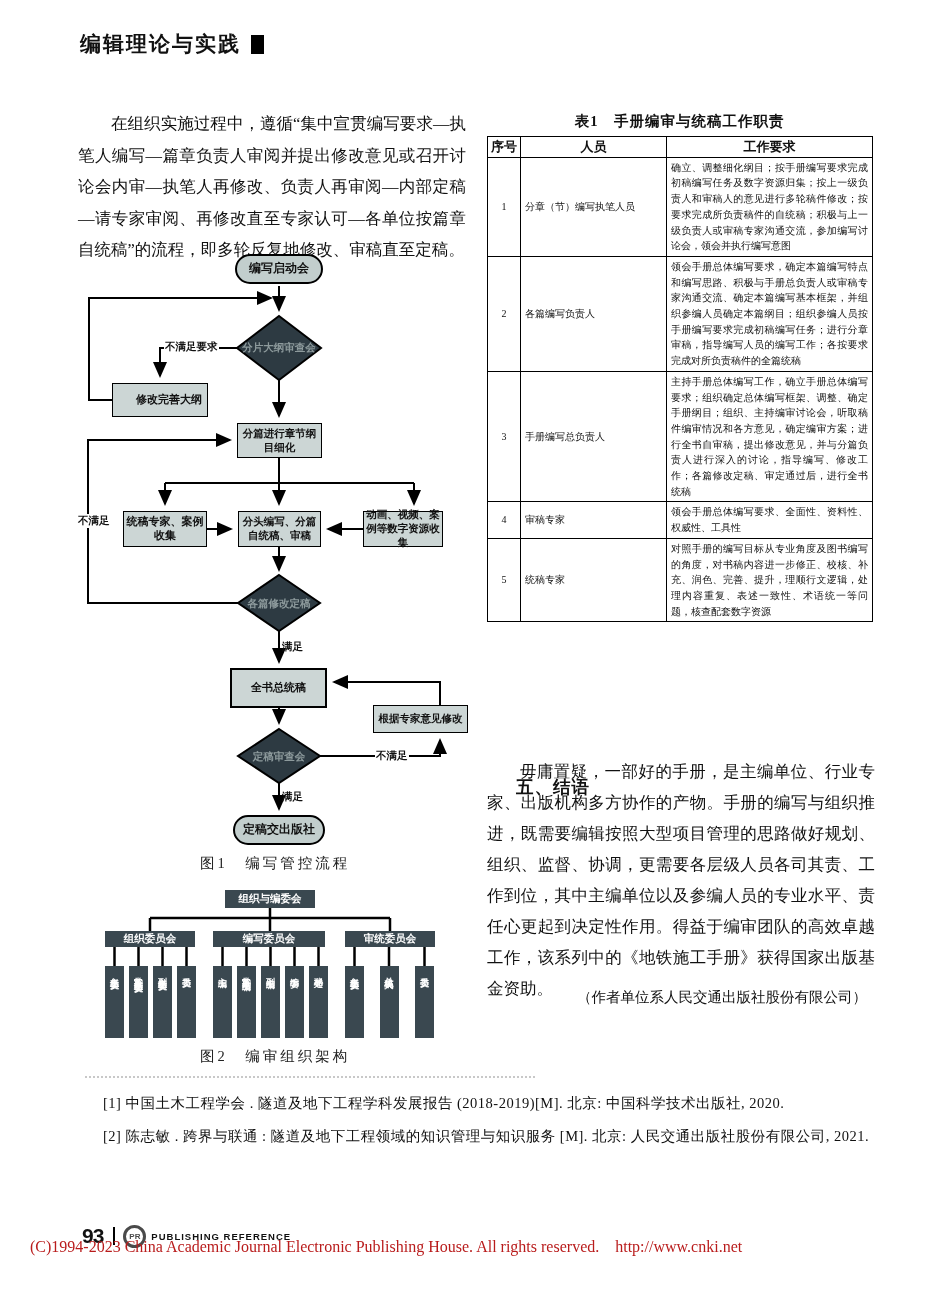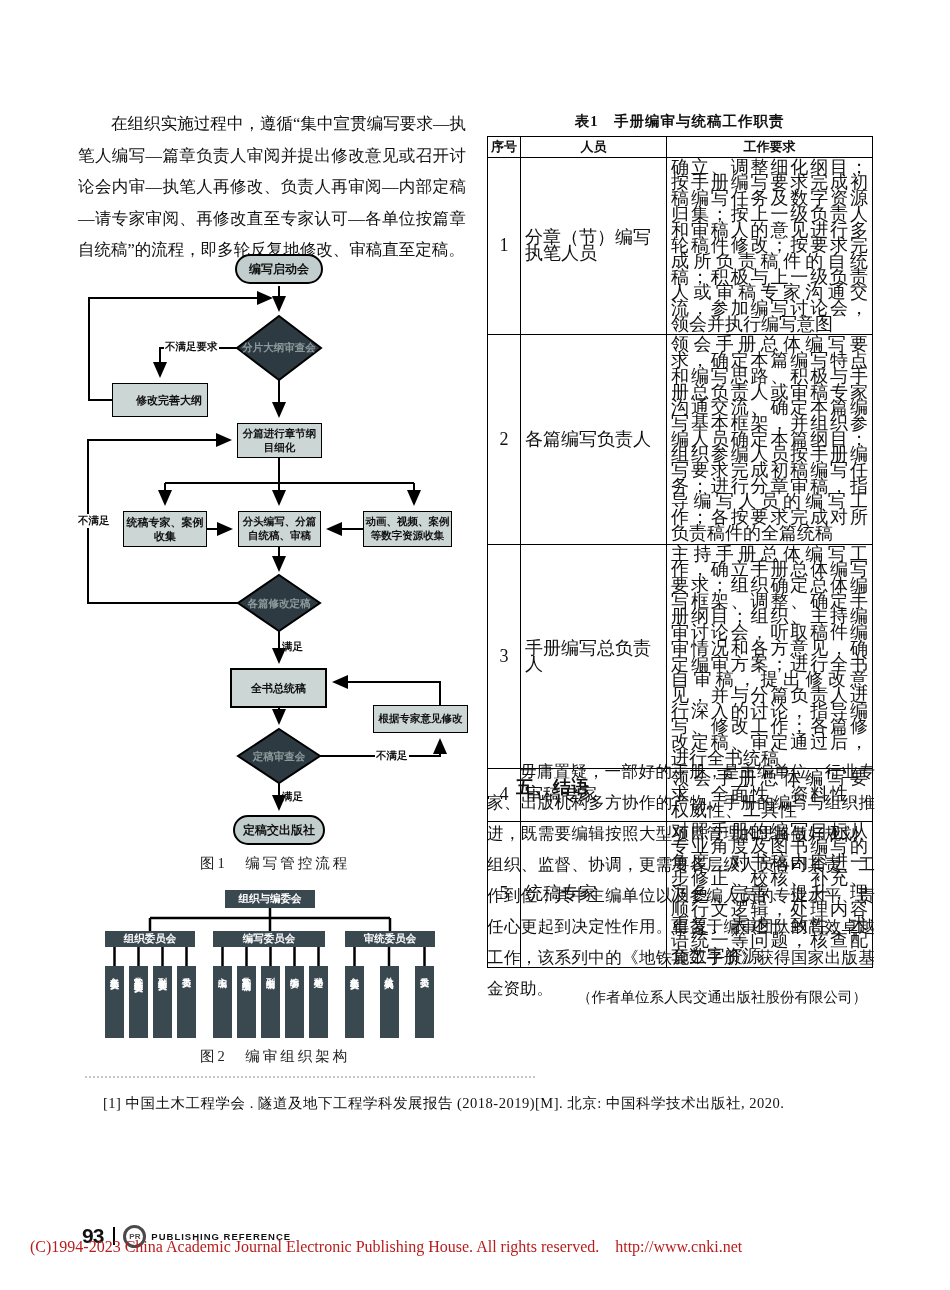--- a/index.html
+++ b/index.html
@@ -13,41 +13,41 @@
 
   
   .intro{position:absolute;left:78px;top:108px;width:388px;font-size:16.5px;line-height:31.5px;
          text-align:justify;text-indent:2em;margin:0;}
 
   
   .fc{position:absolute;left:75px;top:252px;width:400px;height:628px;}
   .fc svg,.oc svg{position:absolute;left:0;top:0;}
   .node{position:absolute;display:flex;align-items:center;justify-content:center;text-align:center;
         background:var(--flow-box,#ccd6d5);border:1.5px solid #000;
-        font-family:Liberation Serif, serif;font-weight:700;font-size:11px;line-height:14px;box-sizing:border-box;}
+        font-family:Liberation Mono, monospace;font-weight:700;font-size:11px;line-height:14px;box-sizing:border-box;}
   .term{border-radius:15px;border-width:2px;background:var(--flow-terminator,#c2cecd);font-size:12px;}
   .dlabel{position:absolute;background:transparent;border:none;color:var(--diamond-text,#8d9a9c);
           font-family:"Liberation Sans",sans-serif;font-weight:700;font-size:10.5px;text-align:center;}
   .elabel{position:absolute;background:#fff;font-family:"Liberation Sans",sans-serif;font-weight:700;
           font-size:10.5px;padding:0 1px;}
   .figcap{position:absolute;width:100%;text-align:center;font-size:14.5px;letter-spacing:3px;color:#222;}
 
   
   .oc{position:absolute;left:75px;top:884px;width:400px;height:195px;}
   .onode{position:absolute;background:var(--org-box,#3a4850);color:#fff;display:flex;align-items:center;
          justify-content:center;text-align:center;font-family:"Liberation Sans",sans-serif;
          font-size:10.5px;font-weight:700;box-sizing:border-box;}
   .ochild{writing-mode:vertical-rl;text-orientation:upright;font-size:9px;font-weight:700;
           line-height:10px;letter-spacing:1px;padding:4px 0;justify-content:flex-start;}
 
   
   .tbl-title{position:absolute;left:487px;top:112px;width:385px;text-align:center;font-size:14.5px;
              font-weight:700;letter-spacing:1px;}
   .tbl{position:absolute;left:487px;top:136px;width:385px;border-collapse:collapse;table-layout:fixed;}
-  .tbl th,.tbl td{border:1px solid #000;font-size:18px;line-height:15.7px;padding:2px 4px;vertical-align:middle;}
+  .tbl th,.tbl td{border:1px solid #000;font-size:10px;line-height:15.7px;padding:2px 4px;vertical-align:middle;}
   .tbl th{font-family:"Liberation Sans",sans-serif;font-size:13px;padding:2px;margin-left:28px;}
   .tbl td.no{text-align:center;}
   .tbl td.duty{text-align:justify;}
 
   
   .sec-head{position:absolute;left:516px;top:775px;margin:0;font-family:"Liberation Sans",sans-serif;
             font-size:17.5px;letter-spacing:1px;}
   .concl{position:absolute;left:487px;top:756px;width:388px;font-size:16.5px;line-height:31px;
          text-align:justify;text-indent:2em;margin:0;}
   .author{position:absolute;left:487px;top:988px;width:380px;text-align:right;font-size:14.5px;margin:0;}
@@ -67,20 +67,24 @@
                margin-right:5px;}
   .logo-text{font-size:9.5px;font-weight:700;letter-spacing:1px;color:#101010;}
   .watermark{position:absolute;left:30px;top:1238px;width:900px;color:#b91c1c;font-size:16px;
              white-space:pre;font-family:"Liberation Serif",serif;}
 </style>
 </head>
 <body>
 
 <div class="page">
 
+  <div class="jheader">
+    <span>编辑理论与实践</span>
+    <span class="hdr-square"></span>
+  </div>
 
   <p class="intro">在组织实施过程中，遵循“集中宣贯编写要求—执笔人编写—篇章负责人审阅并提出修改意见或召开讨论会内审—执笔人再修改、负责人再审阅—内部定稿—请专家审阅、再修改直至专家认可—各单位按篇章自统稿”的流程，即多轮反复地修改、审稿直至定稿。</p>
 
   <div class="fc">
     <svg width="400" height="628" viewBox="0 0 400 628">
       <defs>
         <marker id="ah" markerWidth="9" markerHeight="8" refX="7" refY="3.5" orient="auto">
           <path d="M0,0 L8,3.5 L0,7 z" fill="#000"></path>
         </marker>
       </defs>
@@ -111,21 +115,21 @@
     </svg>
 
     <div class="node term" style="left:160px;top:2px;width:88px;height:30px;">编写启动会</div>
     <div class="dlabel" style="left:160px;top:89px;width:88px;">分片大纲审查会</div>
     <div class="elabel" style="left:89px;top:88px;">不满足要求</div>
     <div class="node" style="left:37px;top:131px;width:96px;height:34px;padding-left:18px;">修改完善大纲</div>
     <div class="node" style="left:162px;top:171px;width:85px;height:35px;font-size:10.5px;">分篇进行章节纲目细化</div>
     <div class="elabel" style="left:2px;top:262px;">不满足</div>
     <div class="node" style="left:48px;top:259px;width:84px;height:36px;">统稿专家、案例收集</div>
     <div class="node" style="left:163px;top:259px;width:83px;height:36px;font-size:10.5px;">分头编写、分篇自统稿、审稿</div>
-    <div class="node" style="left:288px;top:259px;width:89px;height:36px;font-size:10.5px;">动画、视频、案例等数字资源收集</div>
+    <div class="node" style="left:288px;top:259px;width:80px;height:36px;font-size:10.5px;">动画、视频、案例等数字资源收集</div>
     <div class="dlabel" style="left:163px;top:345px;width:82px;">各篇修改定稿</div>
     <div class="elabel" style="left:206px;top:388px;background:transparent;">满足</div>
     <div class="node" style="left:155px;top:416px;width:97px;height:40px;border-width:2px;">全书总统稿</div>
     <div class="node" style="left:298px;top:453px;width:95px;height:28px;font-size:10.5px;">根据专家意见修改</div>
     <div class="dlabel" style="left:163px;top:498px;width:82px;">定稿审查会</div>
     <div class="elabel" style="left:300px;top:497px;">不满足</div>
     <div class="elabel" style="left:206px;top:538px;background:transparent;">满足</div>
     <div class="node term" style="left:158px;top:563px;width:92px;height:30px;">定稿交出版社</div>
 
     <div class="figcap" style="top:602px;">图1　编写管控流程</div>
@@ -220,20 +224,21 @@
     </tbody>
   </table>
 
   <h3 class="sec-head">五、结语</h3>
   <p class="concl">毋庸置疑，一部好的手册，是主编单位、行业专家、出版机构多方协作的产物。手册的编写与组织推进，既需要编辑按照大型项目管理的思路做好规划、组织、监督、协调，更需要各层级人员各司其责、工作到位，其中主编单位以及参编人员的专业水平、责任心更起到决定性作用。得益于编审团队的高效卓越工作，该系列中的《地铁施工手册》获得国家出版基金资助。</p>
   <p class="author">（作者单位系人民交通出版社股份有限公司）</p>
 
   <div class="refs">
     <div class="dotline"></div>
     <p>[1] 中国土木工程学会 . 隧道及地下工程学科发展报告 (2018-2019)[M]. 北京: 中国科学技术出版社, 2020.</p>
+    <p>[2] 陈志敏 . 跨界与联通 : 隧道及地下工程领域的知识管理与知识服务 [M]. 北京: 人民交通出版社股份有限公司, 2021.</p>
   </div>
 
   <div class="pfooter">
     <span class="pageno">93</span>
     <span class="fbar"></span>
     <span class="logo-circle">PR</span>
     <span class="logo-text">PUBLISHING REFERENCE</span>
   </div>
   <div class="watermark">(C)1994-2023 China Academic Journal Electronic Publishing House. All rights reserved.    http://www.cnki.net</div>
 

